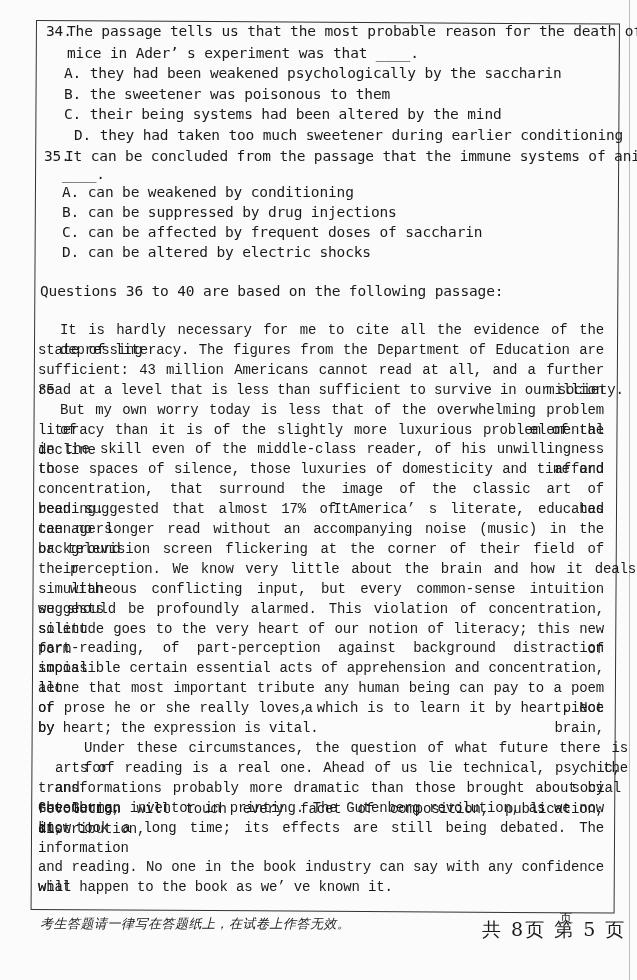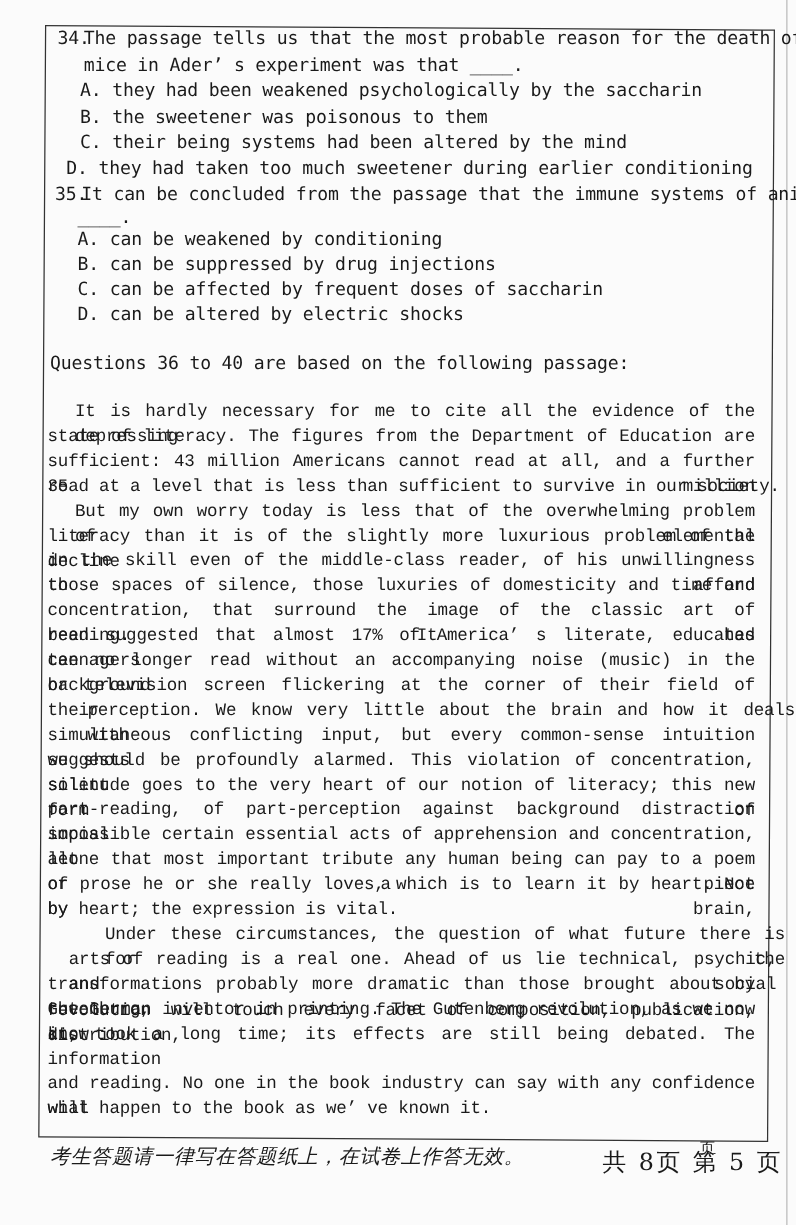--- a/index.html
+++ b/index.html
@@ -21,21 +21,21 @@
     .line {
       position: absolute; white-space: nowrap; font-size: 14.5px; line-height: 20px;
       letter-spacing: -0.15px;
     }
     .prose {
       font-family: "Liberation Mono", "DejaVu Sans Mono", monospace;
       font-size: 14px;
     }
     .just { text-align: justify; text-align-last: justify; white-space: normal; }
     .footer-note {
-      position: absolute; left: 40px; top: 915px; font-size: 16px;
+      position: absolute; left: 40px; top: 915px; font-size: 13px;
       font-family: "DejaVu Serif", serif; letter-spacing: 0.5px; font-style: italic;
     }
     .footer-page {
       position: absolute; left: 482px; top: 917px; font-size: 19px;
       font-family: "DejaVu Serif", serif; letter-spacing: 2px;
     }
     .stray-mark {
       position: absolute; left: 560px; top: 910px; font-size: 12px;
       font-family: "DejaVu Sans", sans-serif;
     }
@@ -46,21 +46,21 @@
 <div class="right-edge"></div>
 <div class="frame"></div>
 
 <div class="line" style="left:46px;top:21px;">34.</div>
 <div class="line" style="left:67px;top:21px;width:548px;">The passage tells us that the most probable reason for the death of the</div>
 <div class="line" style="left:67px;top:43px;">mice in Ader’ s experiment was that ____.</div>
 
 <div class="line" style="left:64px;top:63px;"><span>A.</span> <span>they had been weakened psychologically by the saccharin</span></div>
 <div class="line" style="left:64px;top:84px;"><span>B.</span> <span>the sweetener was poisonous to them</span></div>
 <div class="line" style="left:64px;top:104px;"><span>C.</span> <span>their being systems had been altered by the mind</span></div>
-<div class="line" style="left:53px;top:125px;text-align:center;"><span>D.</span> <span>they had taken too much sweetener during earlier conditioning</span></div>
+<div class="line" style="left:74px;top:125px;text-align:center;"><span>D.</span> <span>they had taken too much sweetener during earlier conditioning</span></div>
 
 <div class="line" style="left:44px;top:146px;">35.</div>
 <div class="line" style="left:65px;top:146px;width:548px;">It can be concluded from the passage that the immune systems of animals</div>
 <div class="line" style="left:62px;top:164px;">____.</div>
 
 <div class="line" style="left:62px;top:182px;"><span>A.</span> <span>can be weakened by conditioning</span></div>
 <div class="line" style="left:62px;top:202px;"><span>B.</span> <span>can be suppressed by drug injections</span></div>
 <div class="line" style="left:62px;top:222px;"><span>C.</span> <span>can be affected by frequent doses of saccharin</span></div>
 <div class="line" style="left:62px;top:242px;"><span>D.</span> <span>can be altered by electric shocks</span></div>
 

